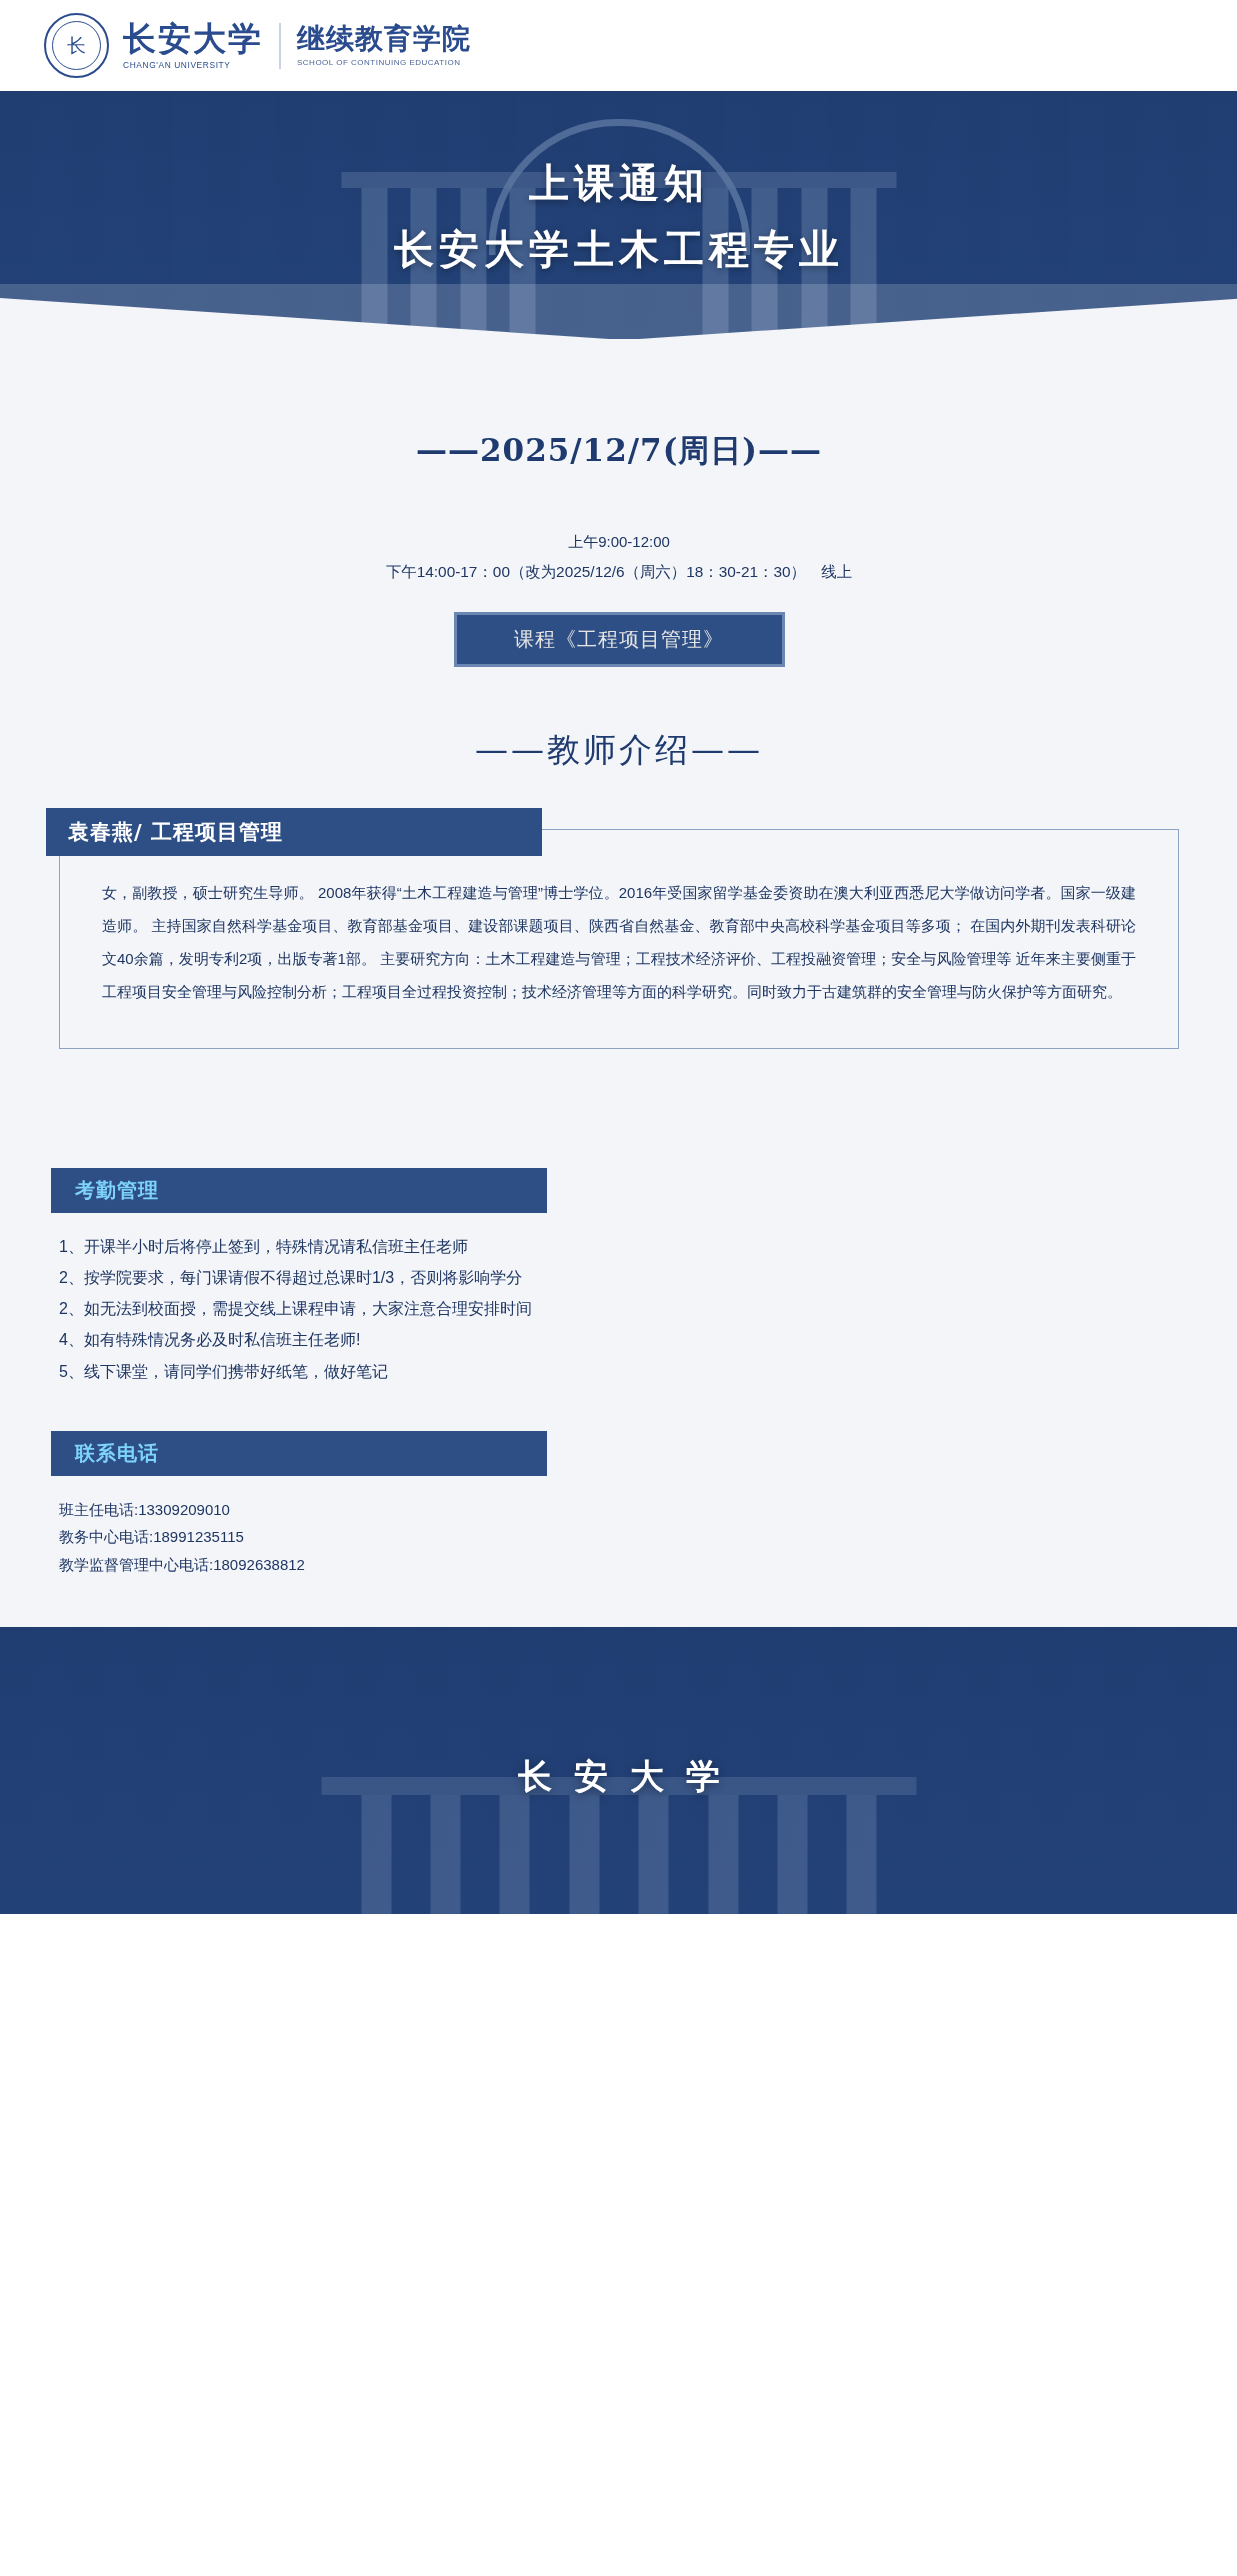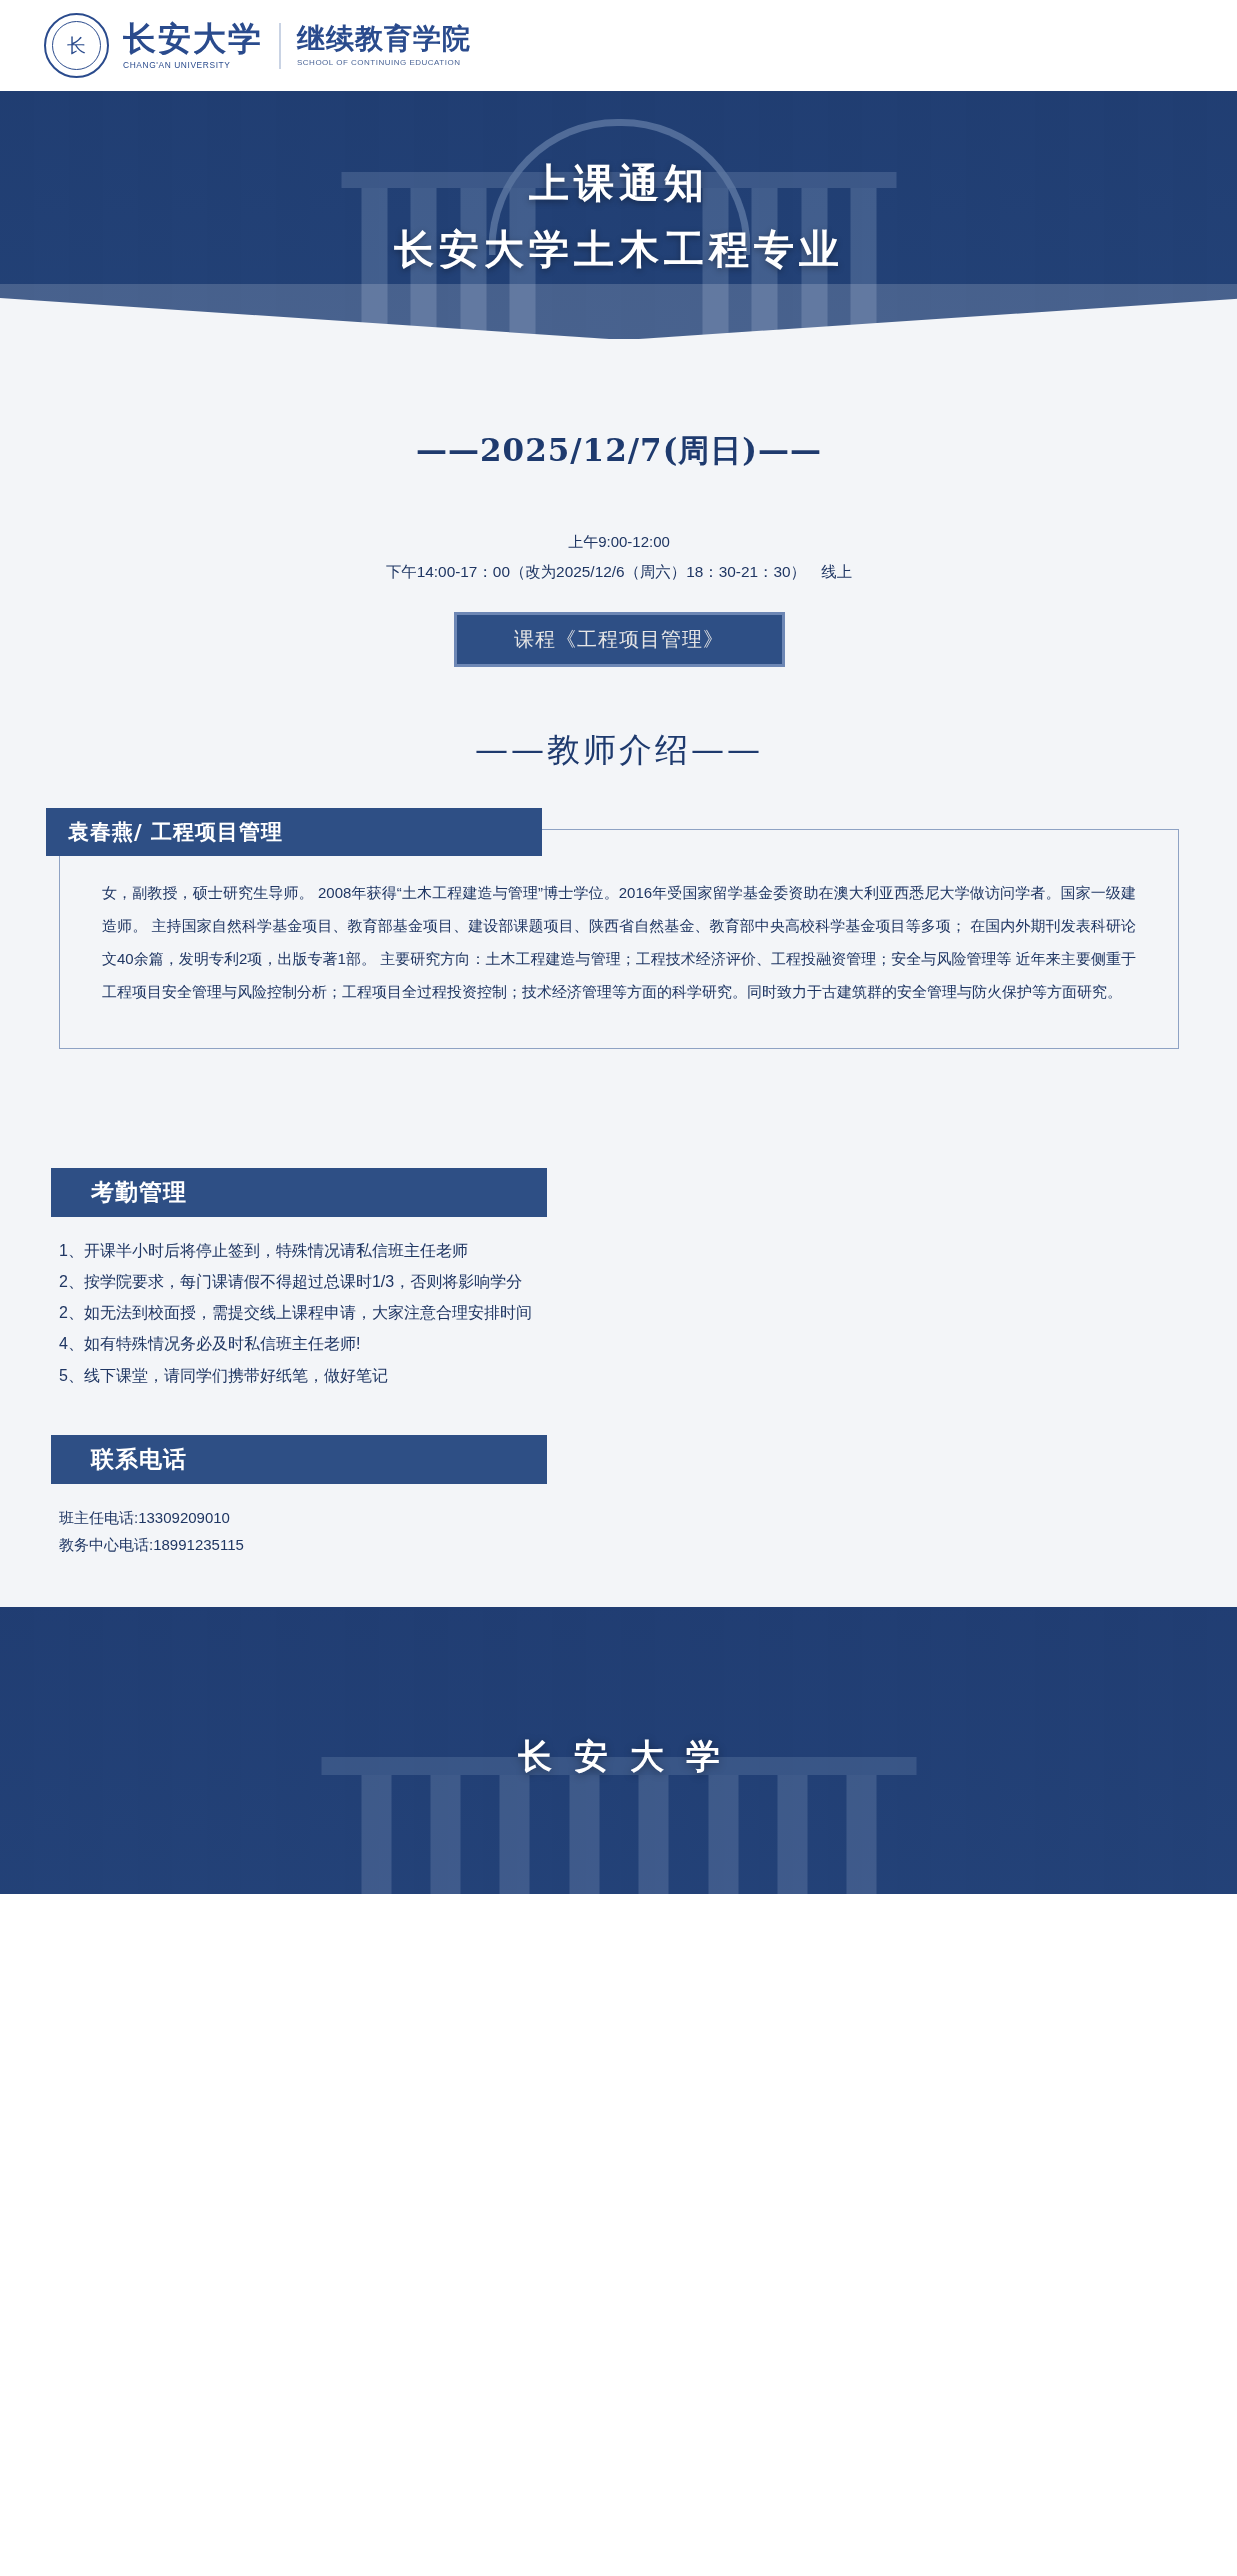--- a/index.html
+++ b/index.html
@@ -232,26 +232,26 @@
     text-align: justify;
   }
 
   
   .block {
     width: 1120px;
     margin: 0 auto;
   }
   .blue-tag {
     background: #2e4f85;
-    color: #ffffff;
-    font-family: "DejaVu Serif", serif;
-    font-weight: bold;
-    font-size: 23px;
+    color: #7dd3fc;
+    font-family: "DejaVu Serif", serif;
+    font-weight: bold;
+    font-size: 20px;
     letter-spacing: 1px;
-    padding: 9px 40px;
+    padding: 9px 24px;
     width: 496px;
     box-sizing: border-box;
     margin-left: -8px;
   }
   .attendance-wrap { margin-top: 119px; }
   .list {
     margin: 18px 0 0 0;
     padding: 0;
     list-style: none;
     font-size: 16px;
@@ -390,20 +390,21 @@
       <li>4、如有特殊情况务必及时私信班主任老师!</li>
       <li>5、线下课堂，请同学们携带好纸笔，做好笔记</li>
     </ul>
   </div>
 
   <div class="block contact-wrap">
     <div class="blue-tag">联系电话</div>
     <ul class="contact-list">
       <li>班主任电话:13309209010</li>
       <li>教务中心电话:18991235115</li>
+      <li>教学监督管理中心电话:18092638812</li>
     </ul>
   </div>
 
 </div>
 
 <div class="footer">
   <svg class="footer-notch" viewBox="0 0 1249 46" preserveAspectRatio="none">
     <polygon points="0,0 624,0 1249,0 1249,0 0,0" fill="#f3f5f8"></polygon>
   </svg>
   <div class="footer-building">

